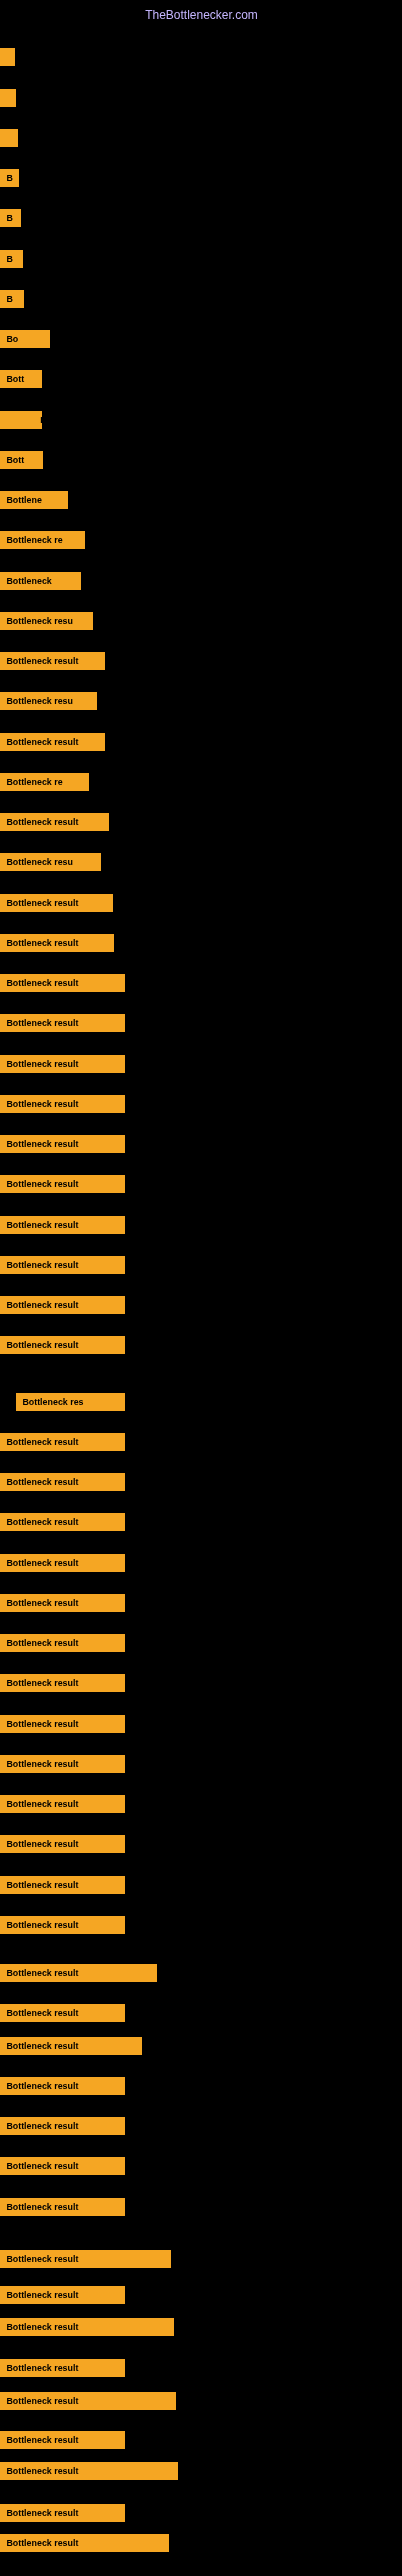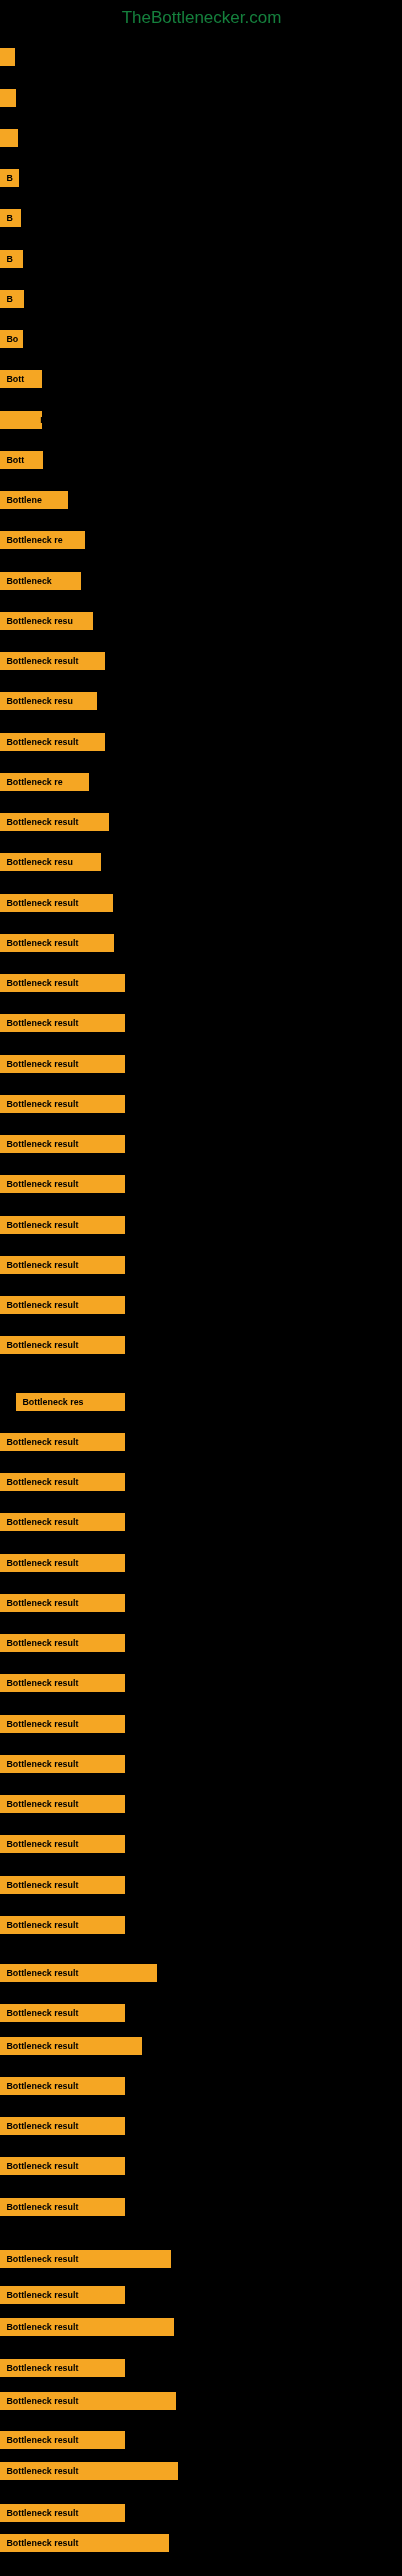--- a/index.html
+++ b/index.html
@@ -9,22 +9,22 @@
     }
     body {
       background-color: #000;
       width: 403px;
       min-height: 2576px;
       font-family: Arial, sans-serif;
       position: relative;
     }
     .site-title {
       text-align: center;
-      color: #15803d;
-      font-size: 17px;
+      color: #c4b5fd;
+      font-size: 12px;
       padding: 8px 0 4px 0;
     }
     .chart-area {
       position: relative;
       width: 403px;
       height: 2576px;
     }
     .bar-item {
       position: absolute;
       left: 0;
@@ -81,21 +81,21 @@
         <div class="bar-rect" style="width: 22.5px;">
           <span class="bar-label">B</span>
         </div>
       </div>
       <div class="bar-item" style="top: 290px;">
         <div class="bar-rect" style="width: 24px;">
           <span class="bar-label">B</span>
         </div>
       </div>
       <div class="bar-item" style="top: 330px;">
-        <div class="bar-rect" style="width: 23px;">
+        <div class="bar-rect" style="width: 50px;">
           <span class="bar-label">Bo</span>
         </div>
       </div>
       <div class="bar-item" style="top: 370px;">
         <div class="bar-rect" style="width: 42px;">
           <span class="bar-label">Bott</span>
         </div>
       </div>
       <div class="bar-item" style="top: 411px;">
         <div class="bar-rect" style="width: 42px; padding-left: 37px;">

